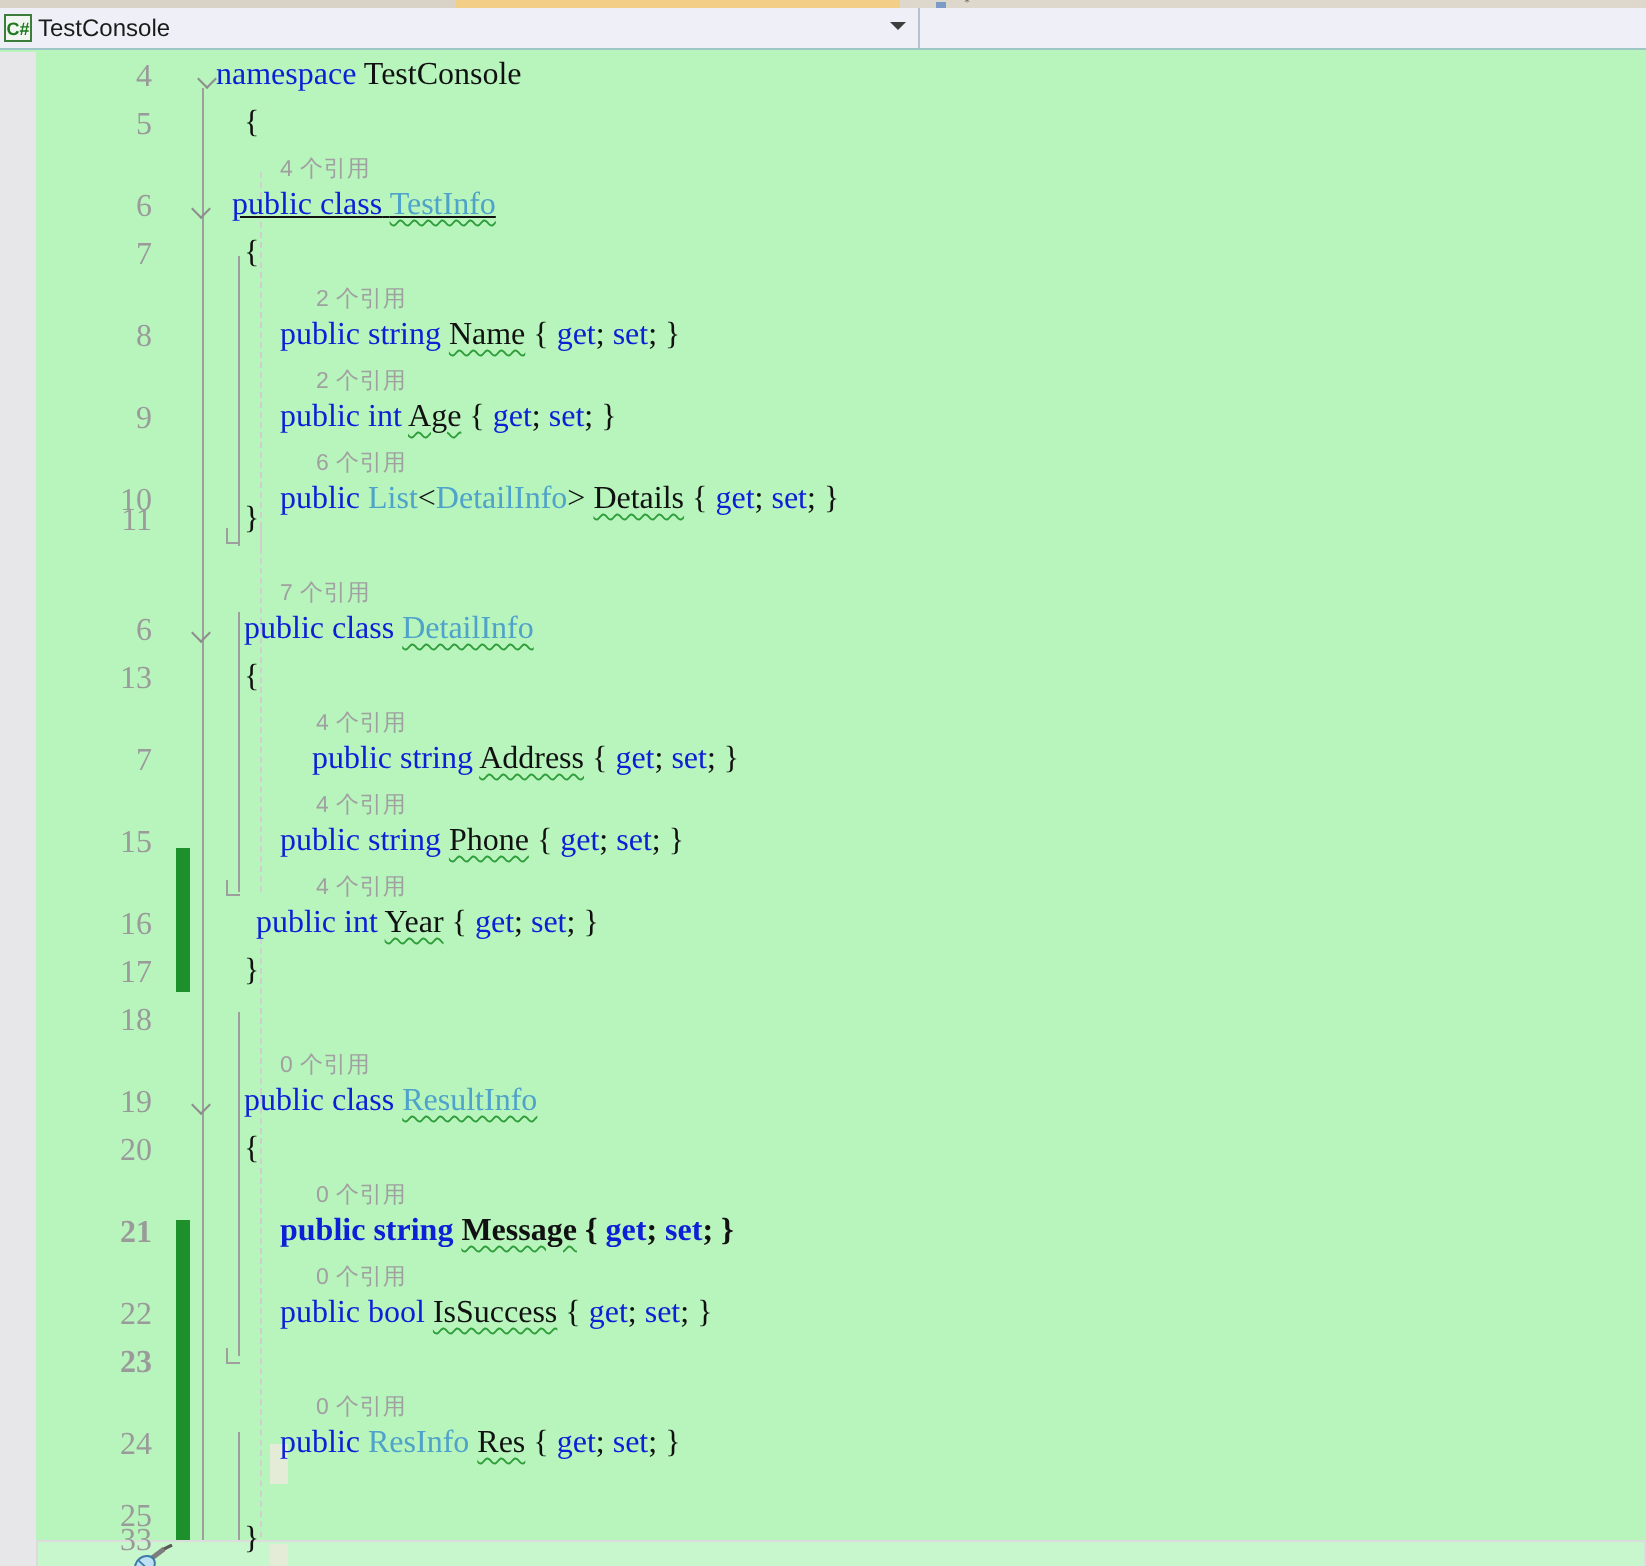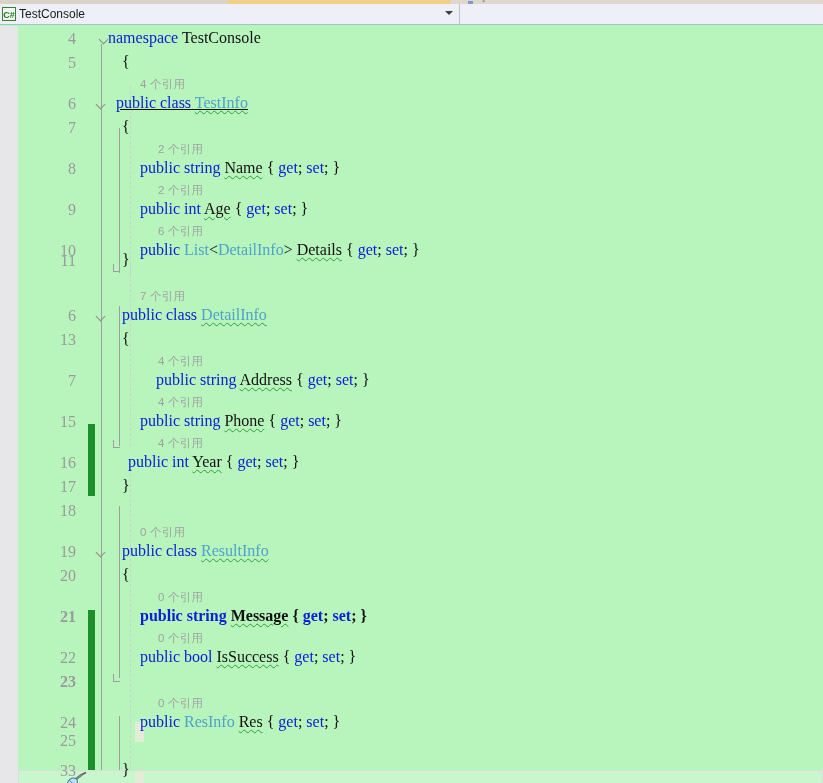--- a/index.html
+++ b/index.html
@@ -248,21 +248,21 @@
         <div class="ln">23</div>
         <div class="code" style="left: 108px;"></div>
       </div>
       <div class="codelens" style="top: 669px;">
         <span class="cl-text" style="left: 158px;">0 个引用</span>
       </div>
       <div class="row" style="top: 686px;">
         <div class="ln">24</div>
         <div class="code" style="left: 140px;"><span class="kw">public</span><span class="op"> </span><span class="type">ResInfo</span><span class="op"> </span><span class="pn sq">Res</span><span class="pn"> { </span><span class="kw">get</span><span class="pn">; </span><span class="kw">set</span><span class="pn">; }</span></div>
       </div>
-      <div class="row" style="top: 704px;">
+      <div class="row" style="top: 722px;">
         <div class="ln">25</div>
         <div class="code" style="left: 108px;"></div>
       </div>
       <div class="row" style="top: 734px;">
         <div class="ln">33</div>
         <div class="code" style="left: 122px;"><span class="pn">}</span></div>
       </div>
     </div>
 </div>
 

